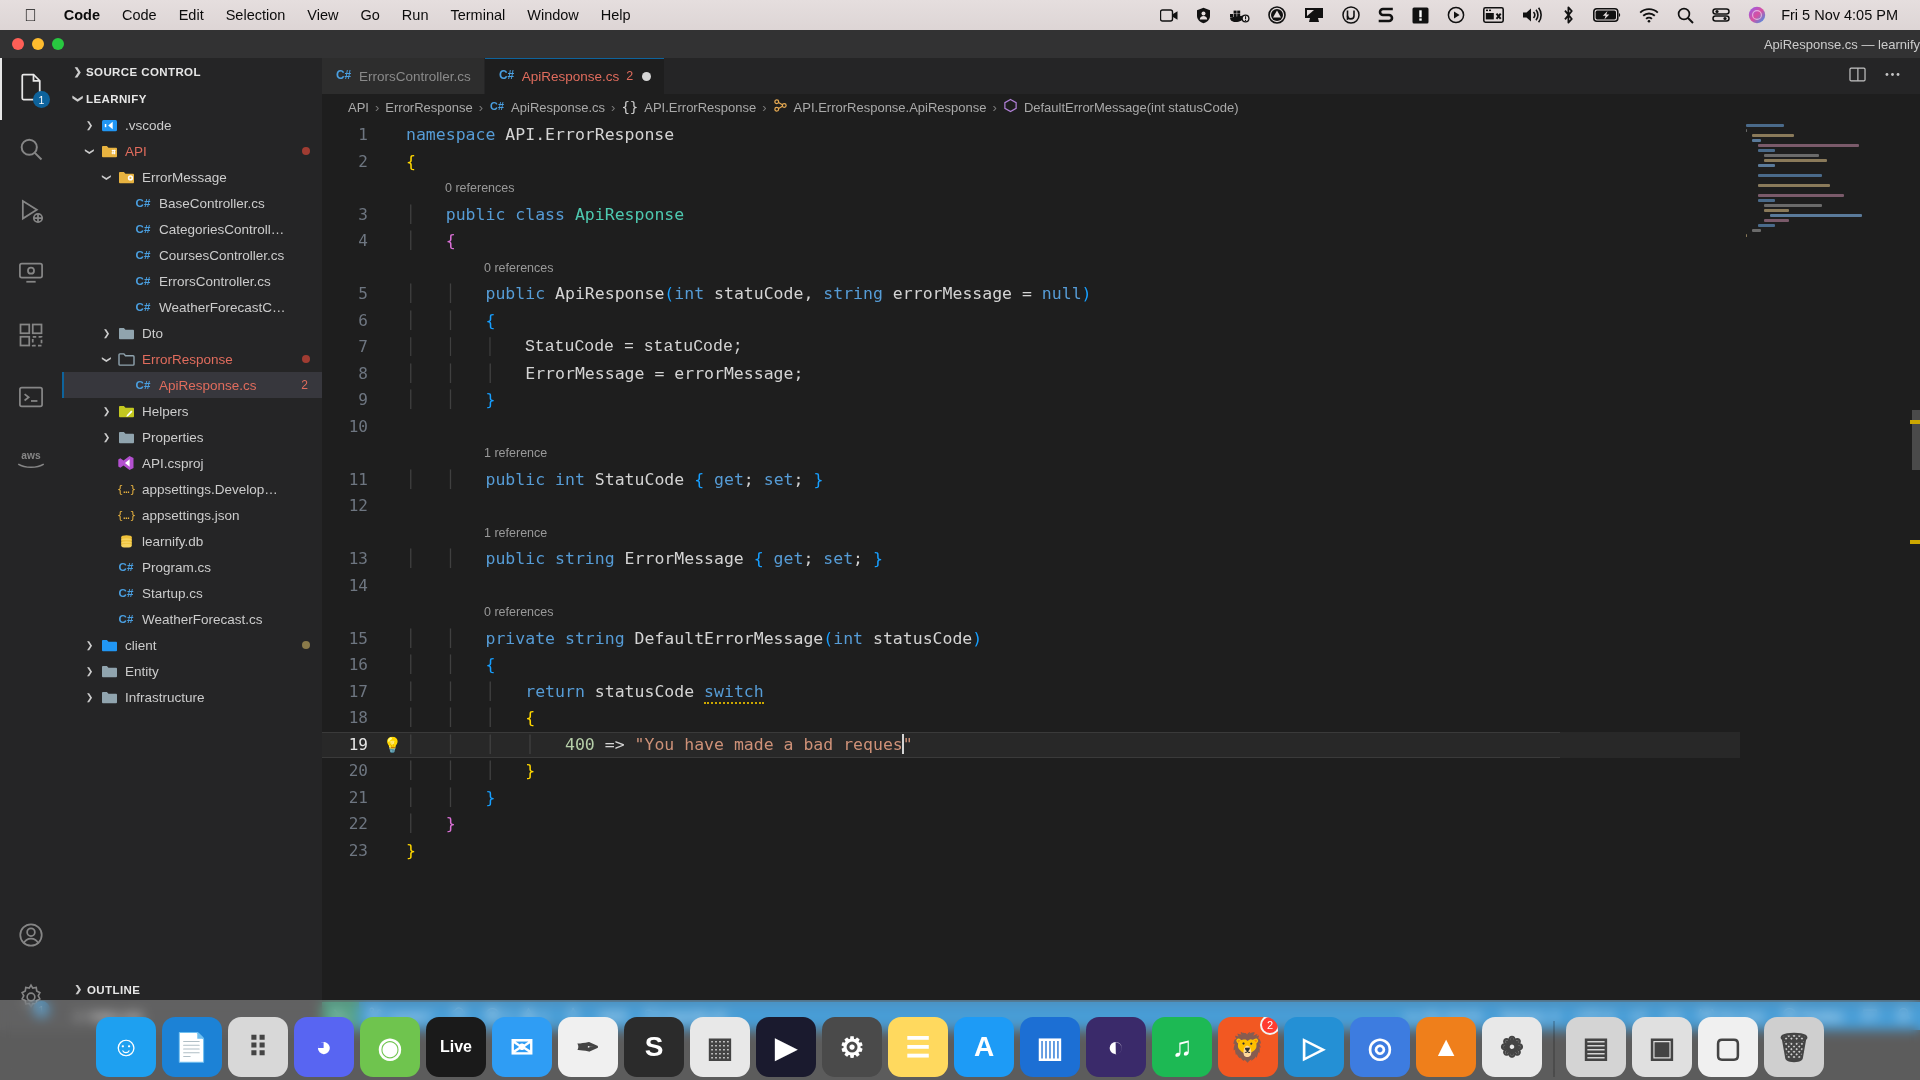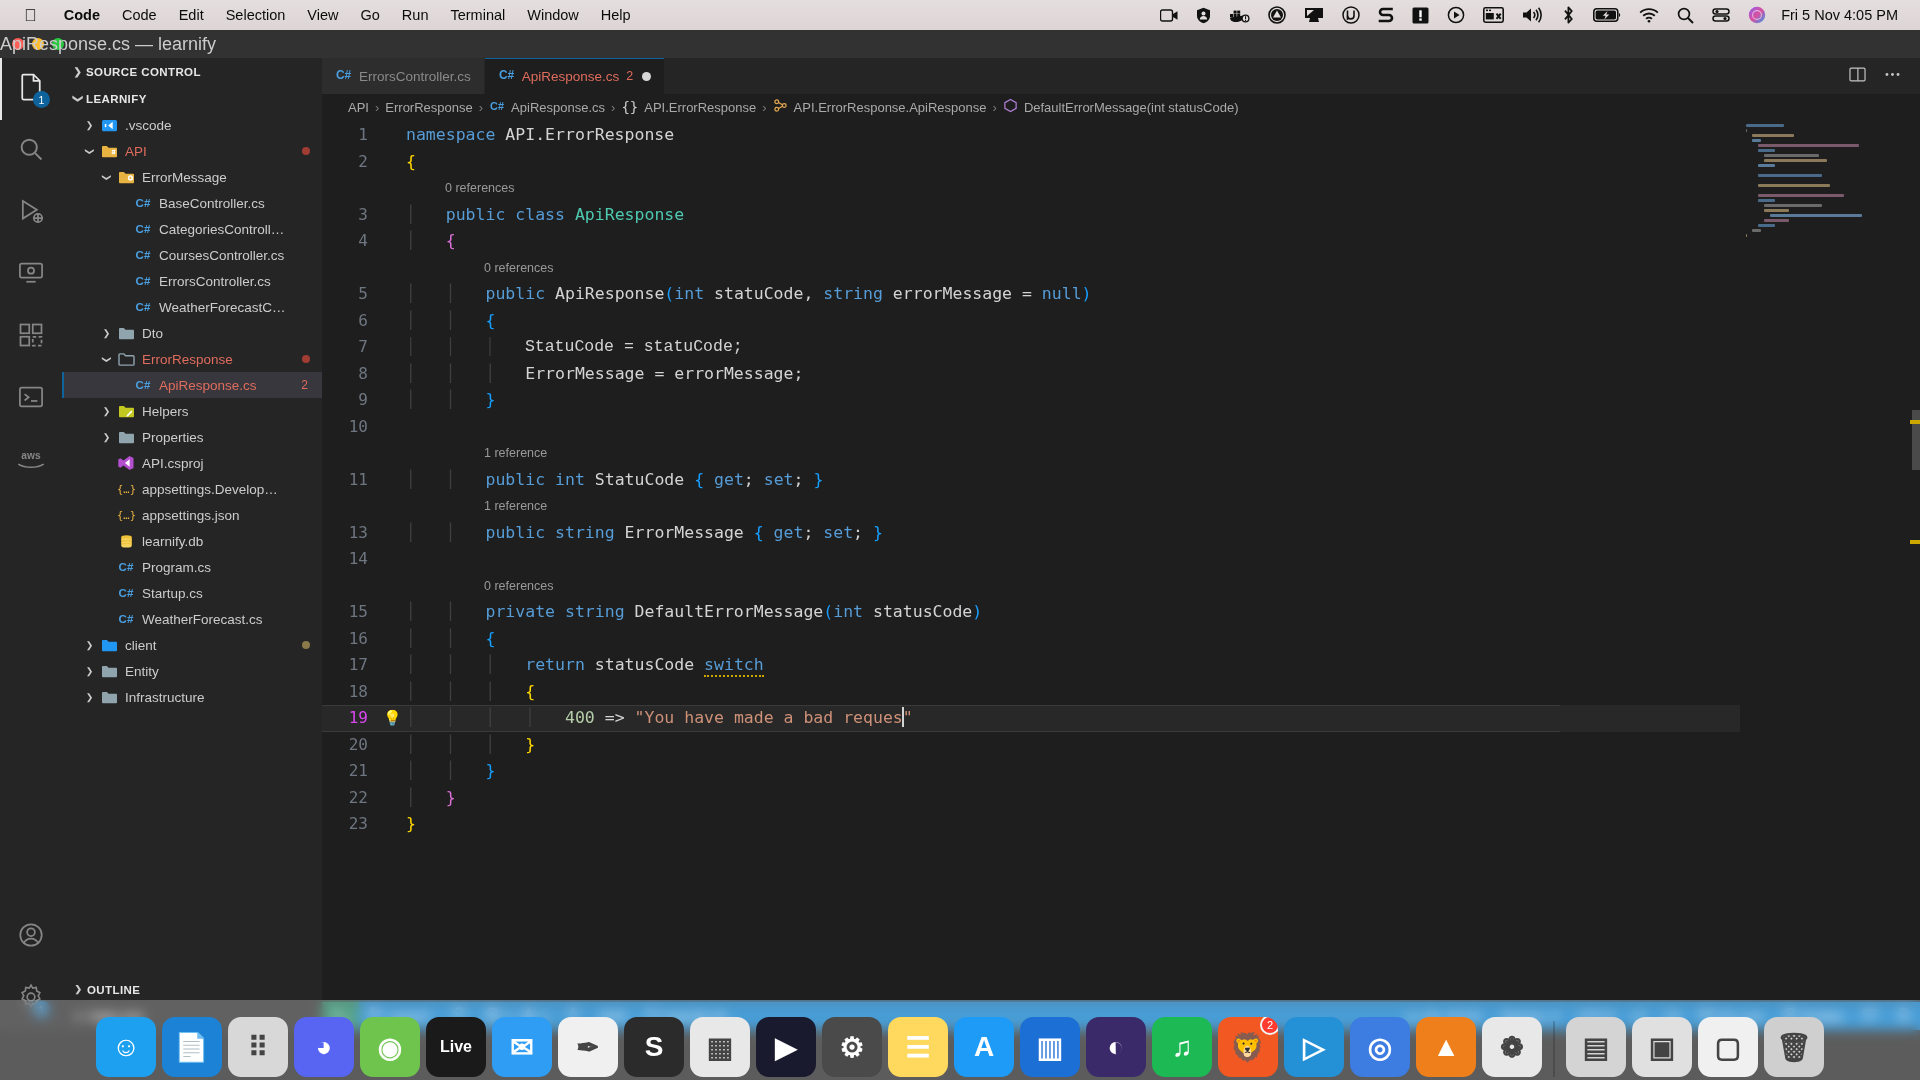--- a/index.html
+++ b/index.html
@@ -45,22 +45,22 @@
     height: 28px; background: #323233;
     display: flex; align-items: center;
     position: relative; flex: none;
   }
   #traffic { display: flex; gap: 8px; padding-left: 12px; }
   #traffic span { width: 12px; height: 12px; border-radius: 50%; display:block; }
   #traffic .c-red { background: #ff5f57; }
   #traffic .c-yellow { background: #febc2e; }
   #traffic .c-green { background: #28c840; }
   #win-title {
-    position: absolute; left: 0; right: 0; text-align: left;
-    font-size: 18px; color: #cccccc; pointer-events: none;
+    position: absolute; left: 0; right: 0; text-align: right;
+    font-size: 13px; color: #cccccc; pointer-events: none;
   }
 
   
   #body { flex: 1; display: flex; min-height: 0; }
 
   
   #activitybar {
     width: 62px; background: #252526;
     display: flex; flex-direction: column; align-items: center;
     flex: none;
@@ -169,21 +169,21 @@
   .cl.hl::after {
     content:''; position:absolute; left:0; right: 180px; top:0; height:1px; background:#3a3a3a;
   }
   .cl.hl::before {
     content:''; position:absolute; left:0; right: 180px; bottom:0; height:1px; background:#3a3a3a;
   }
   .ln {
     width: 58px; flex: none; text-align: right; padding-right: 12px;
     color: #6e7681; font-size: 16px;
   }
-  .cl.hl .ln { color: #d946ef; }
+  .cl.hl .ln { color: #e5e5e5; }
   .glyph { width: 26px; flex:none; text-align:center; }
   .txt { flex:1; position: relative; }
   .ref {
     font-family: "Liberation Sans", sans-serif;
     font-size: 12.5px; color: #999999;
   }
   
   .ig { color: #404040; }
 
   
@@ -845,20 +845,21 @@
             <div class="cl"><span class="ln">5</span><span class="glyph"></span><span class="txt" style="padding-left: 0px;"><span class="ig">│</span>&nbsp;&nbsp;&nbsp;<span class="ig">│</span>&nbsp;&nbsp;&nbsp;<span class="k">public&nbsp;</span><span class="pl">ApiResponse</span><span class="br-b">(</span><span class="k">int&nbsp;</span><span class="pl">statuCode,&nbsp;</span><span class="k">string&nbsp;</span><span class="pl">errorMessage&nbsp;=&nbsp;</span><span class="k">null</span><span class="br-b">)</span></span></div>
             <div class="cl"><span class="ln">6</span><span class="glyph"></span><span class="txt" style="padding-left: 0px;"><span class="ig">│</span>&nbsp;&nbsp;&nbsp;<span class="ig">│</span>&nbsp;&nbsp;&nbsp;<span class="br-b">{</span></span></div>
             <div class="cl"><span class="ln">7</span><span class="glyph"></span><span class="txt" style="padding-left: 0px; font-family: Liberation Mono, monospace;"><span class="ig">│</span>&nbsp;&nbsp;&nbsp;<span class="ig">│</span>&nbsp;&nbsp;&nbsp;<span class="ig">│</span>&nbsp;&nbsp;&nbsp;<span class="pl">StatuCode&nbsp;=&nbsp;statuCode;</span></span></div>
             <div class="cl"><span class="ln">8</span><span class="glyph"></span><span class="txt" style="padding-left: 0px;"><span class="ig">│</span>&nbsp;&nbsp;&nbsp;<span class="ig">│</span>&nbsp;&nbsp;&nbsp;<span class="ig">│</span>&nbsp;&nbsp;&nbsp;<span class="pl">ErrorMessage&nbsp;=&nbsp;errorMessage;</span></span></div>
             <div class="cl"><span class="ln">9</span><span class="glyph"></span><span class="txt" style="padding-left: 0px;"><span class="ig">│</span>&nbsp;&nbsp;&nbsp;<span class="ig">│</span>&nbsp;&nbsp;&nbsp;<span class="br-b">}</span></span></div>
             <div class="cl"><span class="ln">10</span><span class="glyph"></span><span class="txt" style="padding-left: 0px;"></span></div>
             <div class="cl"><span class="ln"></span>
       <span class="glyph"></span>
       <span class="txt ref" style="padding-left:78px">1 reference</span></div>
             <div class="cl"><span class="ln">11</span><span class="glyph"></span><span class="txt" style="padding-left: 0px;"><span class="ig">│</span>&nbsp;&nbsp;&nbsp;<span class="ig">│</span>&nbsp;&nbsp;&nbsp;<span class="k">public&nbsp;</span><span class="k">int&nbsp;</span><span class="pl">StatuCode&nbsp;</span><span class="br-b">{&nbsp;</span><span class="k">get</span><span class="pl">;&nbsp;</span><span class="k">set</span><span class="pl">;&nbsp;</span><span class="br-b">}</span></span></div>
+            <div class="cl"><span class="ln">12</span><span class="glyph"></span><span class="txt" style="padding-left: 0px;"></span></div>
             <div class="cl"><span class="ln"></span>
       <span class="glyph"></span>
       <span class="txt ref" style="padding-left:78px">1 reference</span></div>
             <div class="cl"><span class="ln">13</span><span class="glyph"></span><span class="txt" style="padding-left: 0px;"><span class="ig">│</span>&nbsp;&nbsp;&nbsp;<span class="ig">│</span>&nbsp;&nbsp;&nbsp;<span class="k">public&nbsp;</span><span class="k">string&nbsp;</span><span class="pl">ErrorMessage&nbsp;</span><span class="br-b">{&nbsp;</span><span class="k">get</span><span class="pl">;&nbsp;</span><span class="k">set</span><span class="pl">;&nbsp;</span><span class="br-b">}</span></span></div>
             <div class="cl"><span class="ln">14</span><span class="glyph"></span><span class="txt" style="padding-left: 0px;"></span></div>
             <div class="cl"><span class="ln"></span>
       <span class="glyph"></span>
       <span class="txt ref" style="padding-left:78px">0 references</span></div>
             <div class="cl"><span class="ln">15</span><span class="glyph"></span><span class="txt" style="padding-left: 0px;"><span class="ig">│</span>&nbsp;&nbsp;&nbsp;<span class="ig">│</span>&nbsp;&nbsp;&nbsp;<span class="k">private&nbsp;</span><span class="k">string&nbsp;</span><span class="pl">DefaultErrorMessage</span><span class="br-b">(</span><span class="k">int&nbsp;</span><span class="pl">statusCode</span><span class="br-b">)</span></span></div>
             <div class="cl"><span class="ln">16</span><span class="glyph"></span><span class="txt" style="padding-left: 0px;"><span class="ig">│</span>&nbsp;&nbsp;&nbsp;<span class="ig">│</span>&nbsp;&nbsp;&nbsp;<span class="br-b">{</span></span></div>

